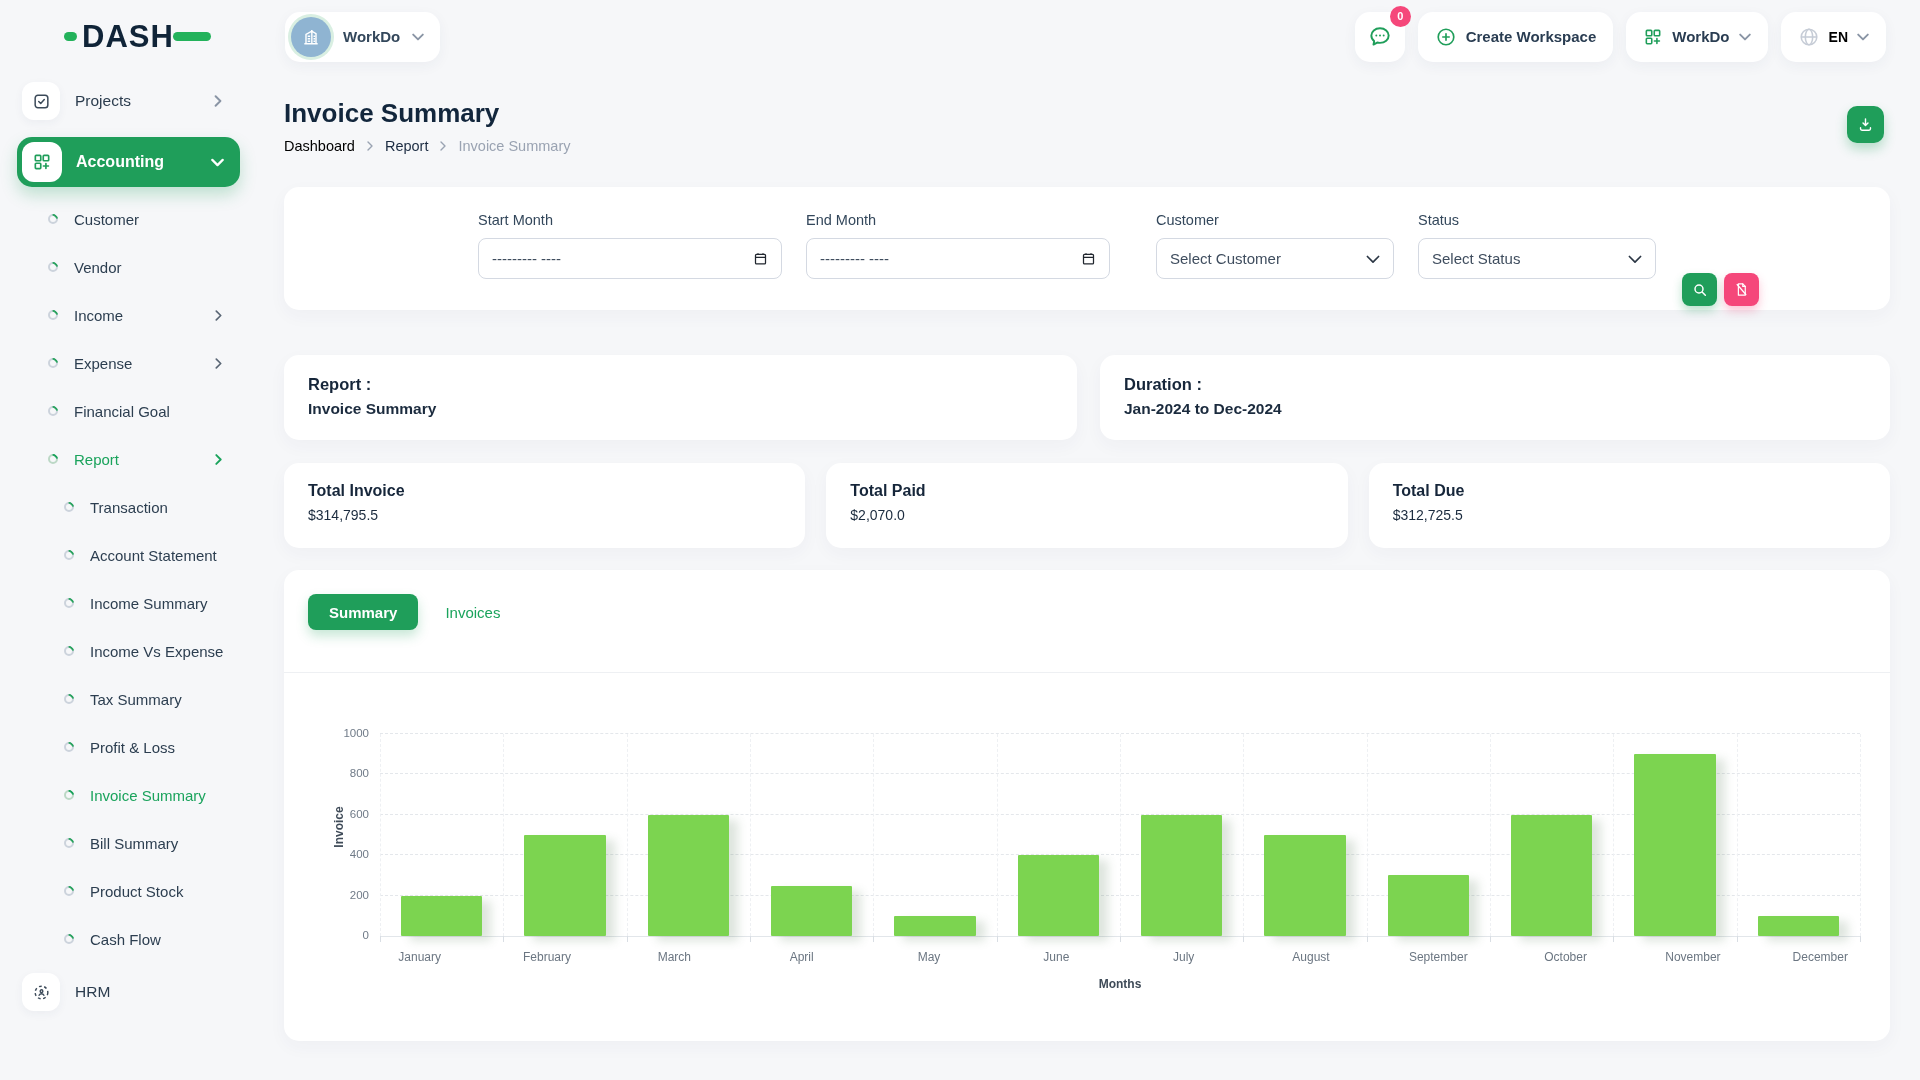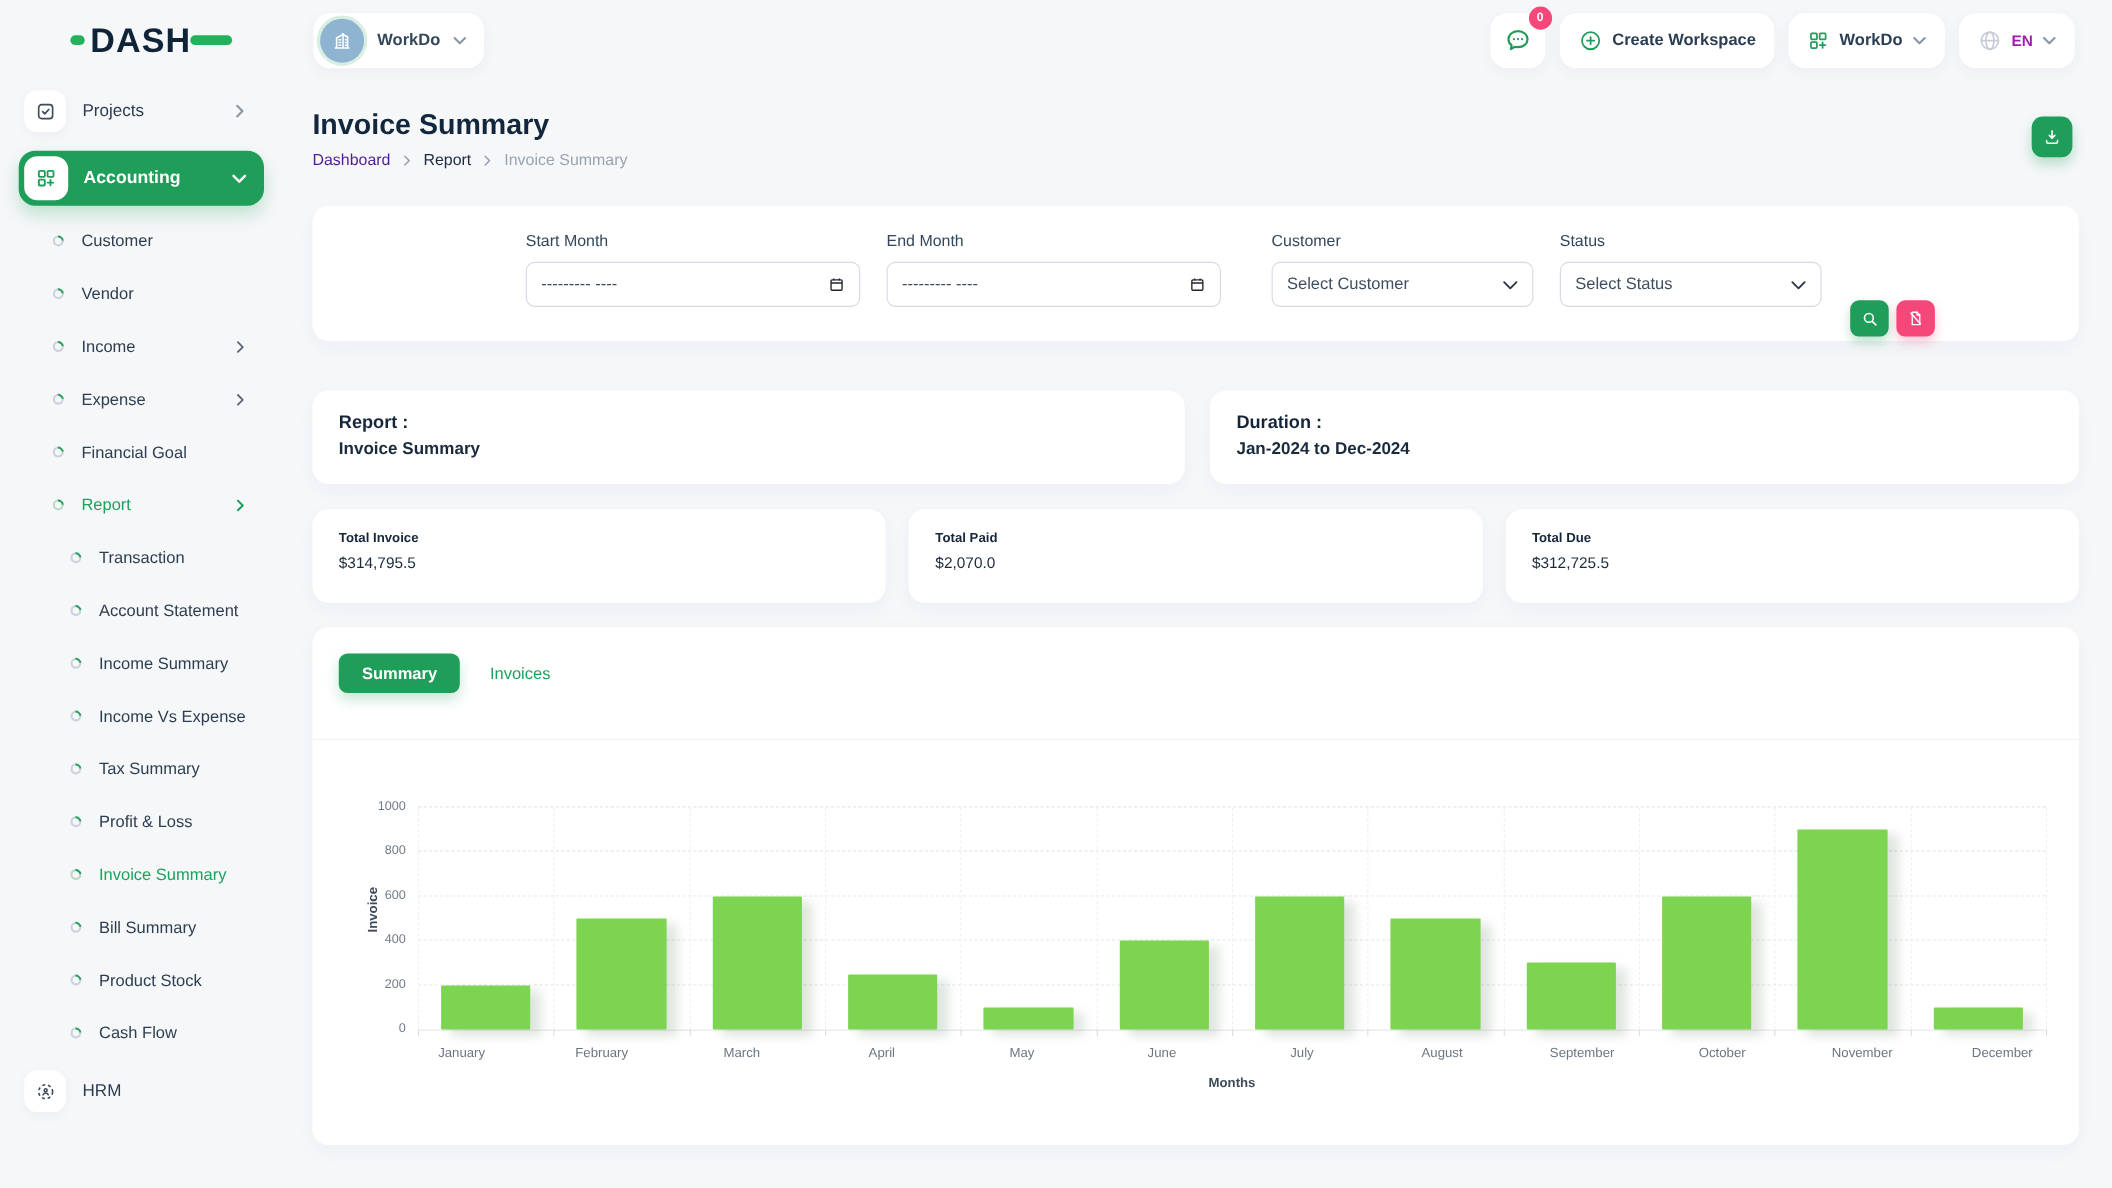--- a/index.html
+++ b/index.html
@@ -29,21 +29,21 @@
   .topbar-right { margin-left:auto; display:flex; align-items:center; gap:13px; }
   .icon-btn { position:relative; width:50px; height:50px; background:#fff; border-radius:15px;
     display:flex; align-items:center; justify-content:center; cursor:pointer;
     box-shadow:0 4px 14px rgba(40,60,90,.05); }
   .badge { position:absolute; top:-6px; right:-6px; min-width:21px; height:21px; border-radius:50%;
     background:#f5477a; color:#fff; font-size:11px; font-weight:700;
     display:flex; align-items:center; justify-content:center; }
   .pill { background:#fff; border-radius:15px; height:50px; display:flex; align-items:center;
     gap:9px; padding:0 17px; font-size:15px; font-weight:600; color:#2a3d52; cursor:pointer;
     box-shadow:0 4px 14px rgba(40,60,90,.05); }
-  .lang-code { color:#a21caf; font-weight:700; font-size:14px; }
+  .lang-code { color:#000000; font-weight:700; font-size:14px; }
 
   
   .body-row { display:flex; height:1007px; }
   .sidebar { width:260px; flex:0 0 260px; padding-top:2px; position:relative; }
   .content { flex:1; padding:25px 30px 0 24px; }
 
   
   .side-top { height:52px; display:flex; align-items:center; padding-left:22px; cursor:pointer; color:#2b3c4e; }
   .side-top .tile { width:38px; height:38px; background:#fff; border-radius:12px;
     display:flex; align-items:center; justify-content:center; color:#3c4a59;
@@ -71,21 +71,21 @@
     border:2px solid #ccd3dc; flex:0 0 auto; }
   .bullet::after { content:''; position:absolute; inset:-2px; border-radius:50%;
     border:2px solid transparent; border-top-color:#2aa45f; transform:rotate(40deg); }
   .side-sub.active .bullet { border-color:#bcd8c6; }
   .side-sub.active .bullet::after { border-top-color:#1aa35c; }
 
   
   .page-head { position:relative; }
   .page-title { font-size:26px; font-weight:700; color:#12263c; }
   .breadcrumb { margin-top:9px; display:flex; align-items:center; gap:10px; font-size:14.5px; }
-  .crumb-link { color:#4c1d95; cursor:pointer; }
+  .crumb-link { color:#000000; cursor:pointer; }
   .crumb-mid { color:#1b2b41; cursor:pointer; }
   .crumb-cur { color:#9aa3b2; }
   .crumb-sep { color:#9aa3b2; }
   .dl-btn { position:absolute; right:6px; top:8px; width:37px; height:37px; border-radius:10px;
     background:#1f9e5a; display:flex; align-items:center; justify-content:center; cursor:pointer;
     box-shadow:0 6px 12px rgba(31,158,90,.3); }
 
   
   .card { background:#fff; border-radius:15px; box-shadow:0 6px 18px rgba(40,60,90,.04); }
 
@@ -104,21 +104,21 @@
 
   .row2 { margin-top:45px; display:flex; gap:23px; }
   .row2 .card { height:85px; padding:20px 24px; }
   .row2 .c1 { width:793px; flex:0 0 793px; }
   .row2 .c2 { flex:1; }
   .mini-label { font-size:16.5px; font-weight:700; color:#16263a; }
   .mini-value { margin-top:6px; font-size:15.5px; font-weight:700; color:#1b2b3e; }
 
   .row3 { margin-top:23px; display:flex; gap:21px; }
   .row3 .card { flex:1; height:85px; padding:19px 24px; }
-  .stat-label { font-size:12px; font-weight:600; color:#16263a; }
+  .stat-label { font-size:16px; font-weight:600; color:#16263a; }
   .stat-value { margin-top:7px; font-size:14px; font-weight:500; color:#1b2b3e; }
 
   
   .chart-card { margin-top:22px; height:471px; padding:24px; position:relative; }
   .tabs { display:flex; align-items:center; }
   .tab-active { height:36px; padding:0 21px; background:#1f9e5a; color:#fff; font-size:15px; font-weight:600;
     border-radius:8px; display:flex; align-items:center; cursor:pointer;
     box-shadow:0 6px 12px rgba(31,158,90,.25); }
   .tab-link { margin-left:27px; color:#1aa35c; font-size:15px; cursor:pointer; }
   .divider { height:1px; background:#eef0f3; margin:42px -24px 0 -24px; }

